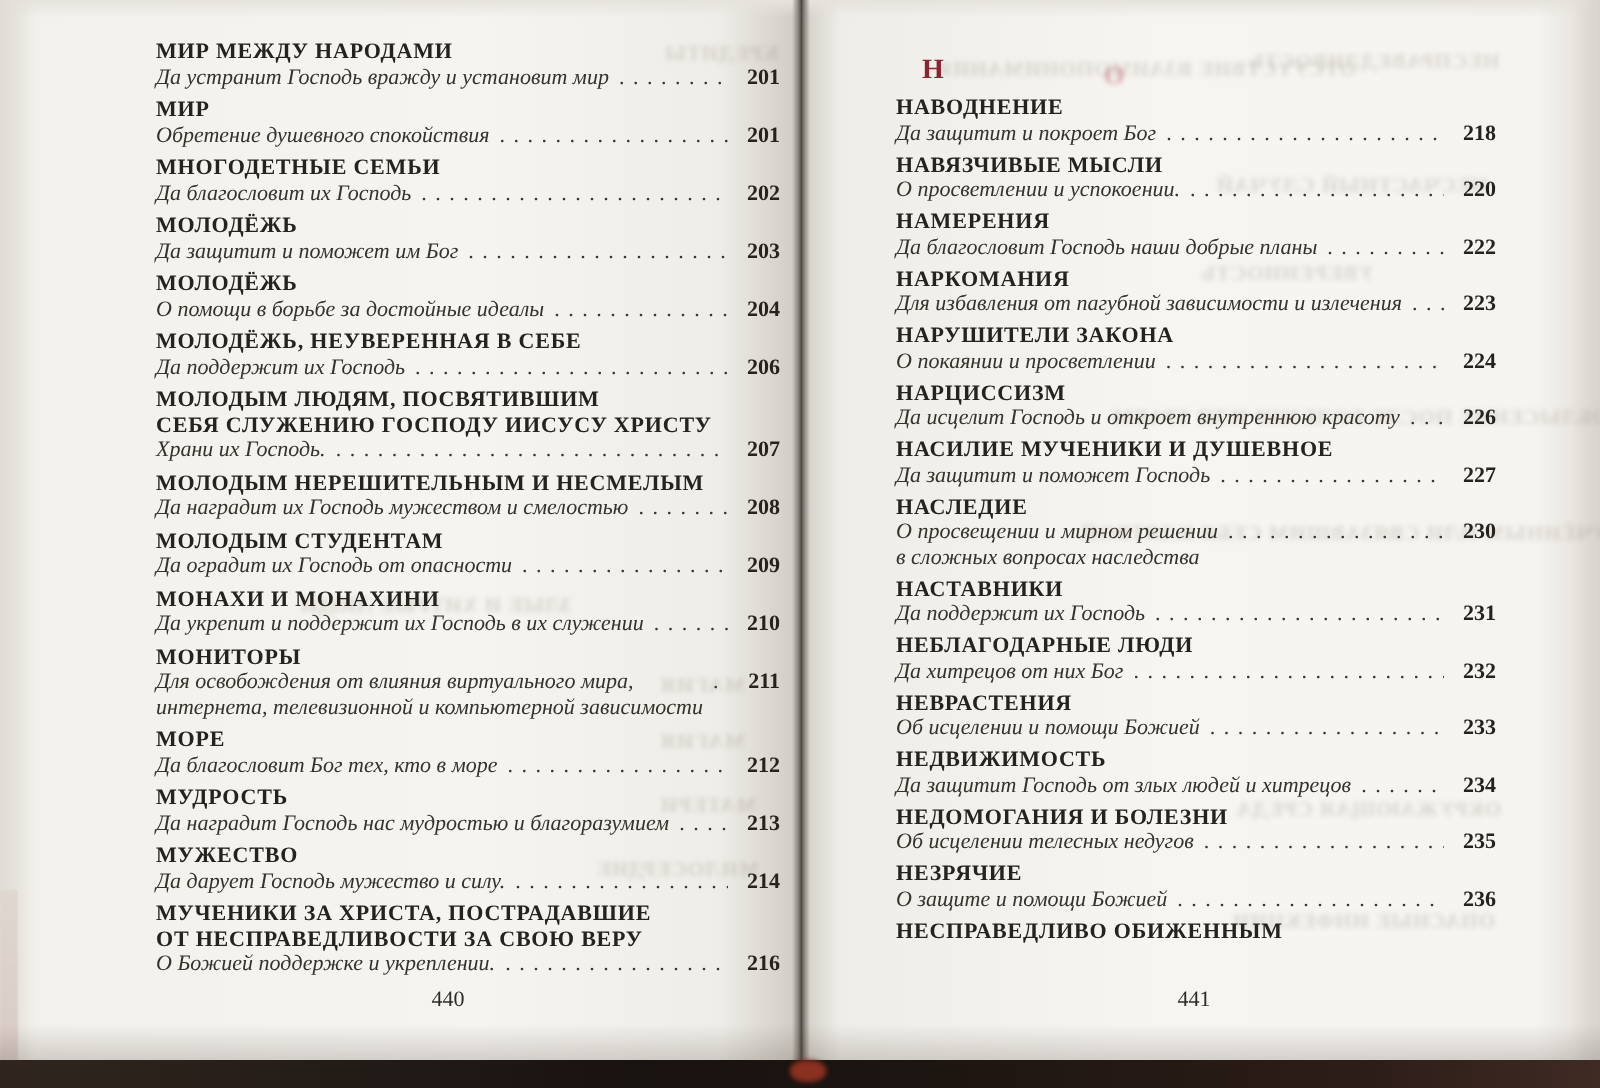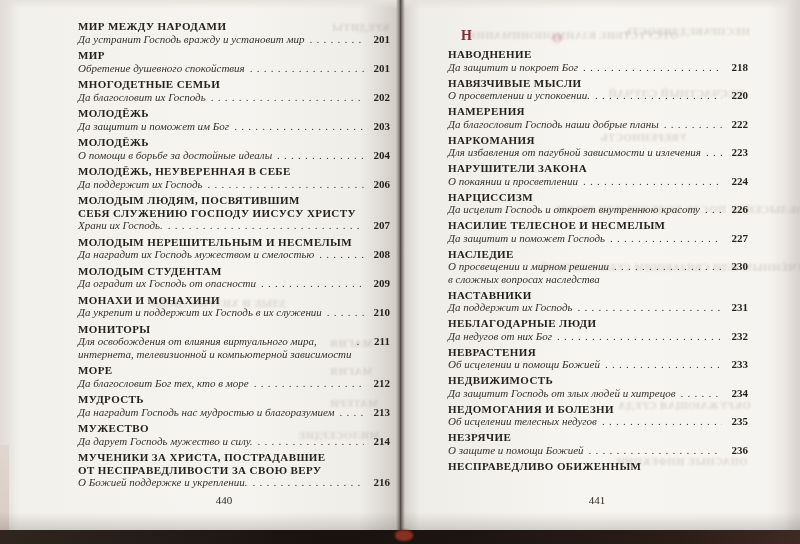--- a/index.html
+++ b/index.html
@@ -327,21 +327,21 @@
         <div class="entry">
           <div class="entry-title">НАРЦИССИЗМ</div>
           <div class="sub-row">
             <span class="entry-sub">Да исцелит Господь и откроет внутреннюю красоту</span>
             <span class="leader"></span>
             <span class="entry-page">226</span>
           </div>
         </div>
 
         <div class="entry">
-          <div class="entry-title">НАСИЛИЕ ТЕЛЕСНОЕ И НЕСМЕЛЫМ</div>
+          <div class="entry-title">НАСИЛИЕ МУЧЕНИКИ И ДУШЕВНОЕ</div>
           <div class="sub-row">
             <span class="entry-sub">Да защитит и поможет Господь</span>
             <span class="leader"></span>
             <span class="entry-page">227</span>
           </div>
         </div>
 
         <div class="entry">
           <div class="entry-title">НАСЛЕДИЕ</div>
           <div class="sub-row">
@@ -357,21 +357,21 @@
           <div class="sub-row">
             <span class="entry-sub">Да поддержит их Господь</span>
             <span class="leader"></span>
             <span class="entry-page">231</span>
           </div>
         </div>
 
         <div class="entry">
           <div class="entry-title">НЕБЛАГОДАРНЫЕ ЛЮДИ</div>
           <div class="sub-row">
-            <span class="entry-sub">Да недугов от них Бог</span>
+            <span class="entry-sub">Да хитрецов от них Бог</span>
             <span class="leader"></span>
             <span class="entry-page">232</span>
           </div>
         </div>
 
         <div class="entry">
           <div class="entry-title">НЕВРАСТЕНИЯ</div>
           <div class="sub-row">
             <span class="entry-sub">Об исцелении и помощи Божией</span>
             <span class="leader"></span>

